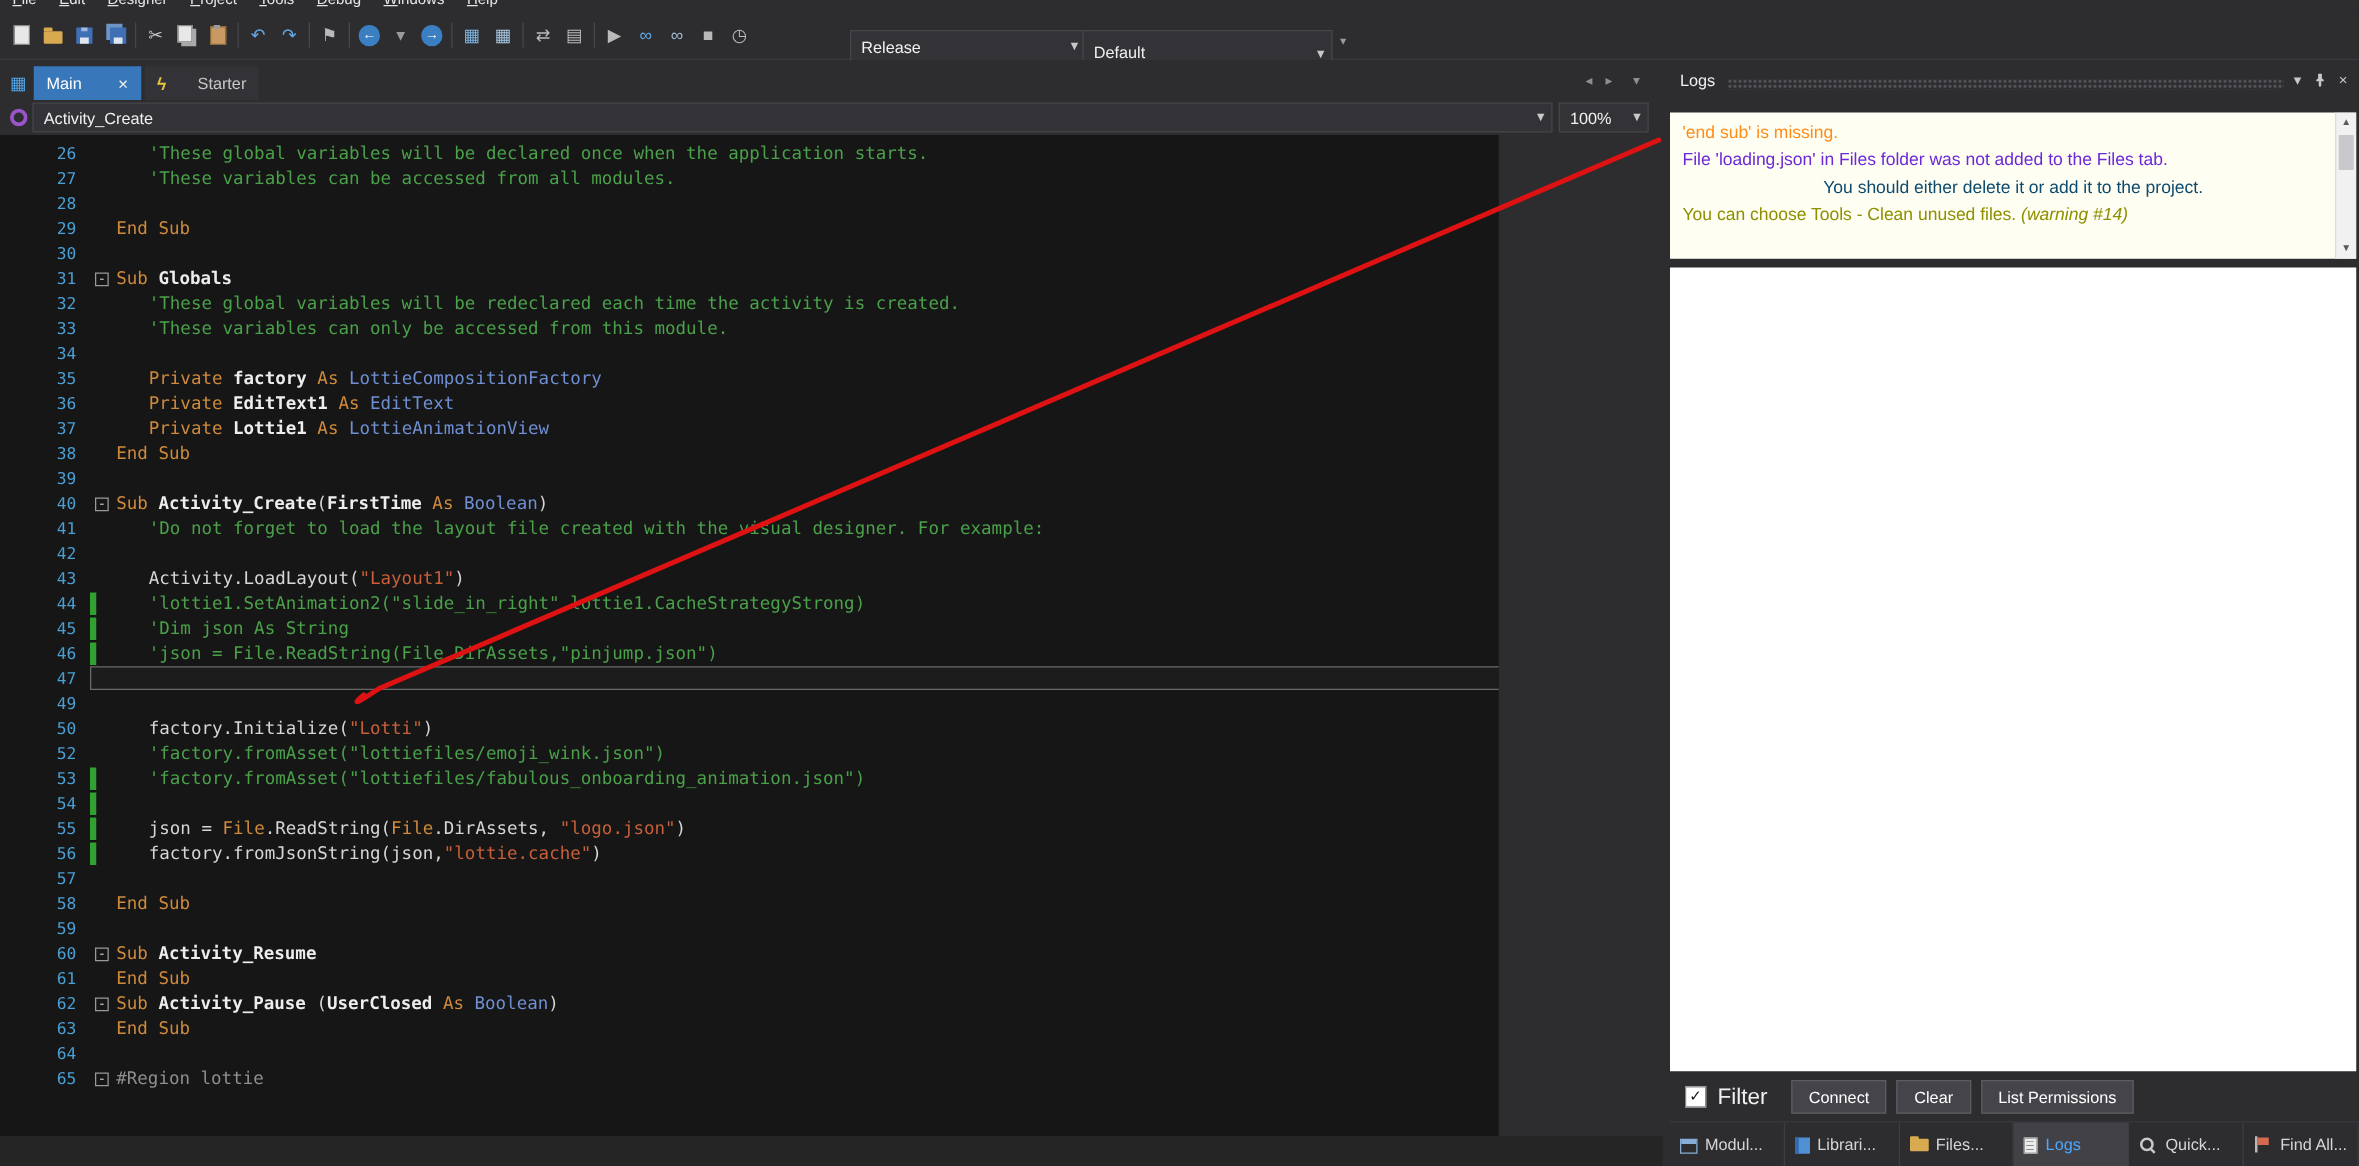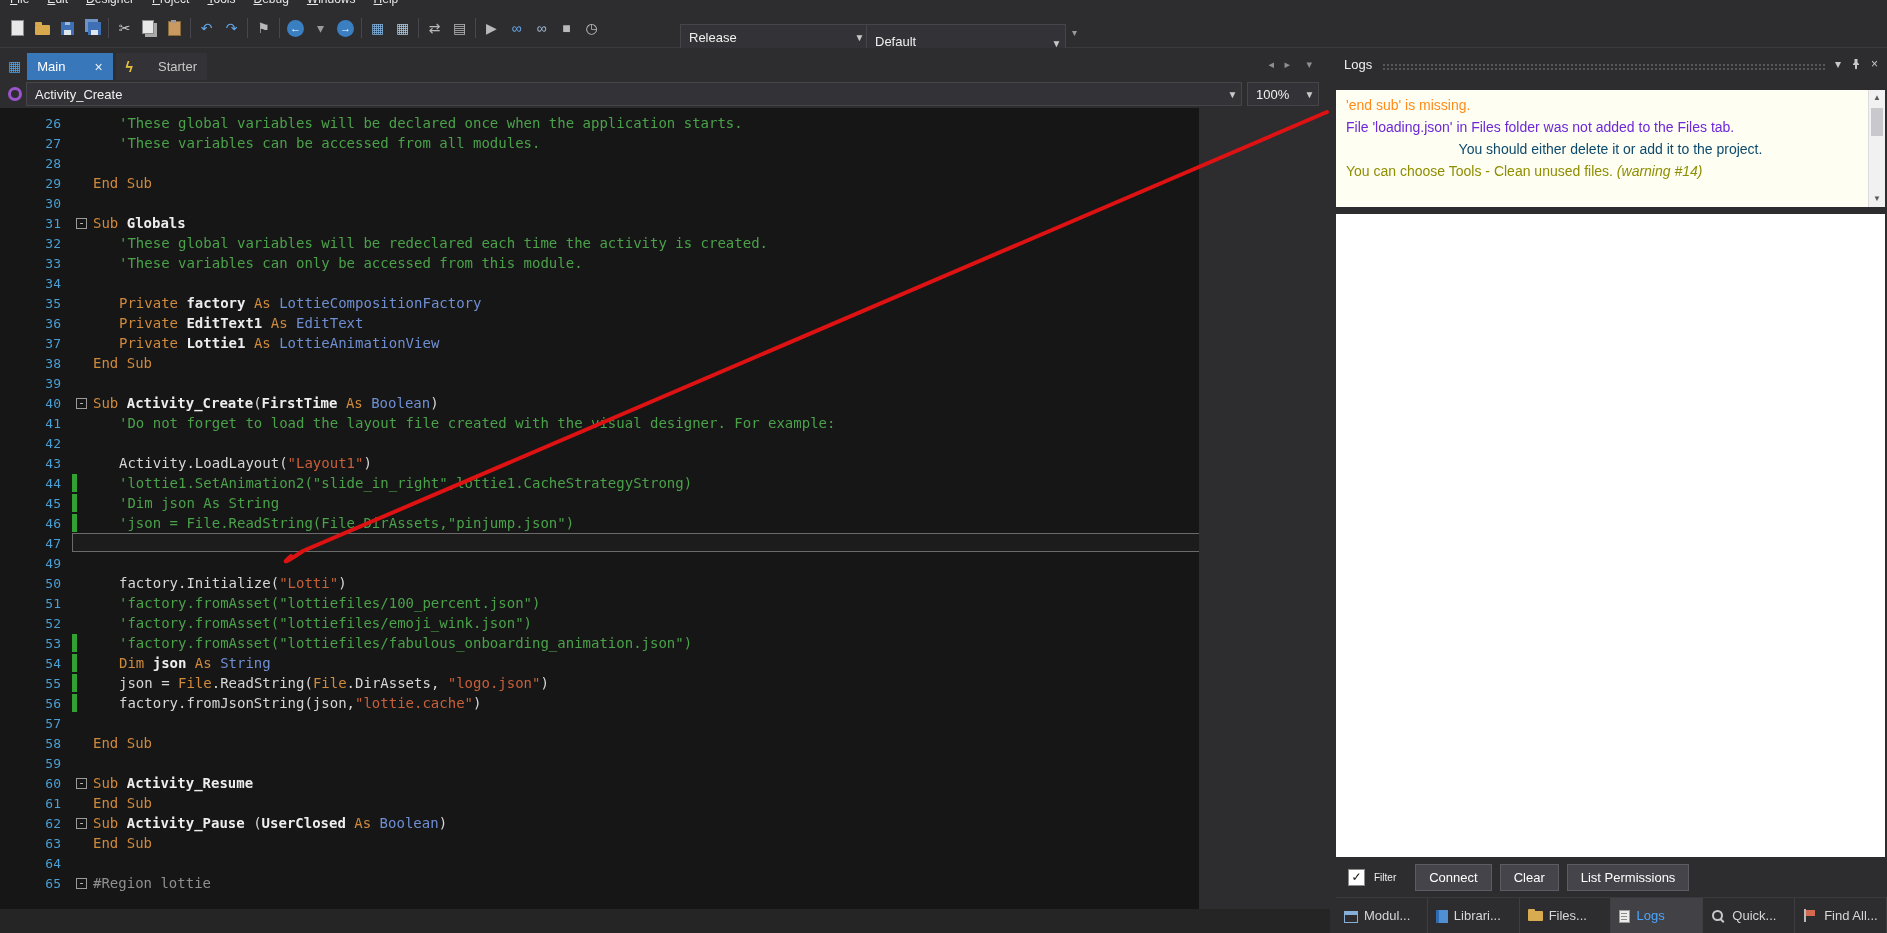--- a/index.html
+++ b/index.html
@@ -85,21 +85,21 @@
   .hicon{flex:none;margin-right:9px;color:#c8c8c8;font-size:12px;line-height:1;display:flex;align-items:center;}
   #error-box{position:absolute;left:1336px;top:90px;width:549px;height:117px;background:#fffef2;overflow:hidden;font-size:14px;}
   #log-messages{padding:4px 10px;line-height:22px;white-space:nowrap;}
   .log-msg i{font-style:italic;}
   #err-scroll{position:absolute;right:0;top:0;width:17px;height:117px;background:#f1f1f1;border-left:1px solid #dcdcdc;box-sizing:border-box;}
   .earr{position:absolute;left:0;width:16px;height:16px;color:#5a5a5a;font-size:8px;text-align:center;line-height:16px;}
   #err-thumb{position:absolute;left:2px;top:18px;width:12px;height:28px;background:#c9c9cd;}
   #log-main{position:absolute;left:1336px;top:214px;width:549px;height:643px;background:#ffffff;}
   #log-controls{position:absolute;left:1336px;top:858px;width:551px;height:38px;display:flex;align-items:center;gap:9px;padding-left:12px;box-sizing:border-box;}
   #filter-check{width:15px;height:15px;background:#ffffff;border:1px solid #8a8a8a;display:flex;align-items:center;justify-content:center;font-size:12px;color:#111;flex:none;}
-  #filter-label{color:#f0f0f0;font-size:10px;margin-right:10px;}
+  #filter-label{color:#f0f0f0;font-size:18px;margin-right:10px;}
   .lbtn{height:27px;padding:0 13px;background:#44444a;border:1px solid #5c5c62;color:#ffffff;font-size:13px;font-family:"Liberation Sans",sans-serif;}
 
   
   #bottom-tabs{position:absolute;left:1336px;top:897px;width:551px;height:36px;display:flex;background:#2d2d30;border-top:1px solid #3a3a3e;box-sizing:border-box;}
   .btab{flex:1;display:flex;align-items:center;padding-left:8px;border-right:1px solid #3e3e42;font-size:13px;color:#d6d6d6;min-width:0;}
   .btab.active{background:#414146;color:#4da6ff;}
   .blabel{white-space:nowrap;overflow:hidden;}
   .bic{display:inline-block;position:relative;flex:none;margin-right:6px;width:15px;height:14px;}
   .bic-modules{width:14px;height:12px;border:1px solid #86aed6;box-sizing:border-box;background:linear-gradient(#86aed6 0 3px,transparent 3px);margin-top:2px;}
   .bic-libraries{width:12px;height:13px;background:#4f8fd2;border-left:3px solid #2f6bb0;box-sizing:border-box;margin-top:1px;}
@@ -254,24 +254,23 @@
         <div class="cl"><span class="ln">40</span><span class="fold"><span class="fbox">-</span></span><span class="code" style="padding-left: 0px;"><span class="sy-k">Sub </span><span class="sy-b">Activity_Create</span><span class="sy-d">(</span><span class="sy-b">FirstTime</span><span class="sy-k"> As </span><span class="sy-t">Boolean</span><span class="sy-d">)</span></span></div>
         <div class="cl"><span class="ln">41</span><span class="fold"></span><span class="code" style="padding-left: 26px;"><span class="sy-c">'Do not forget to load the layout file created with the visual designer. For example:</span></span></div>
         <div class="cl"><span class="ln">42</span><span class="fold"></span><span class="code" style="padding-left: 26px;"></span></div>
         <div class="cl"><span class="ln">43</span><span class="fold"></span><span class="code" style="padding-left: 26px;"><span class="sy-d">Activity.LoadLayout(</span><span class="sy-s">"Layout1"</span><span class="sy-d">)</span></span></div>
         <div class="cl"><span class="ln">44</span><span class="chg"></span><span class="fold"></span><span class="code" style="padding-left: 26px;"><span class="sy-c">'lottie1.SetAnimation2("slide_in_right",lottie1.CacheStrategyStrong)</span></span></div>
         <div class="cl"><span class="ln">45</span><span class="chg"></span><span class="fold"></span><span class="code" style="padding-left: 26px;"><span class="sy-c">'Dim json As String</span></span></div>
         <div class="cl"><span class="ln">46</span><span class="chg"></span><span class="fold"></span><span class="code" style="padding-left: 26px;"><span class="sy-c">'json = File.ReadString(File.DirAssets,"pinjump.json")</span></span></div>
         <div class="cl cur"><span class="ln">47</span><span class="fold"></span><span class="code" style="padding-left: 26px;"></span></div>
         <div class="cl"><span class="ln">49</span><span class="fold"></span><span class="code" style="padding-left: 26px;"></span></div>
         <div class="cl"><span class="ln">50</span><span class="fold"></span><span class="code" style="padding-left: 26px;"><span class="sy-d">factory.Initialize(</span><span class="sy-s">"Lotti"</span><span class="sy-d">)</span></span></div>
-        <div class="cl"><span class="ln">51</span><span class="fold"></span><span class="code" style="padding-left: 26px;"><span class="sy-c">'factory.fromAsset("lottiefiles/100_percent.json")</span></span></div>
         <div class="cl"><span class="ln">52</span><span class="fold"></span><span class="code" style="padding-left: 26px;"><span class="sy-c">'factory.fromAsset("lottiefiles/emoji_wink.json")</span></span></div>
         <div class="cl"><span class="ln">53</span><span class="chg"></span><span class="fold"></span><span class="code" style="padding-left: 26px;"><span class="sy-c">'factory.fromAsset("lottiefiles/fabulous_onboarding_animation.json")</span></span></div>
-        <div class="cl"><span class="ln">54</span><span class="chg"></span><span class="fold"></span><span class="code" style="padding-left: 26px;"><span class="sy-k">Dim </span><span class="sy-b">json</span><span class="sy-k"> As </span><span class="sy-t">String</span></span></div>
+        <div class="cl"><span class="ln">54</span><span class="chg"></span><span class="fold"></span></div>
         <div class="cl"><span class="ln">55</span><span class="chg"></span><span class="fold"></span><span class="code" style="padding-left: 26px;"><span class="sy-d">json = </span><span class="sy-k">File</span><span class="sy-d">.ReadString(</span><span class="sy-k">File</span><span class="sy-d">.DirAssets, </span><span class="sy-s">"logo.json"</span><span class="sy-d">)</span></span></div>
         <div class="cl"><span class="ln">56</span><span class="chg"></span><span class="fold"></span><span class="code" style="padding-left: 26px;"><span class="sy-d">factory.fromJsonString(json,</span><span class="sy-s">"lottie.cache"</span><span class="sy-d">)</span></span></div>
         <div class="cl"><span class="ln">57</span><span class="fold"></span><span class="code" style="padding-left: 26px;"></span></div>
         <div class="cl"><span class="ln">58</span><span class="fold"></span><span class="code" style="padding-left: 0px;"><span class="sy-k">End Sub</span></span></div>
         <div class="cl"><span class="ln">59</span><span class="fold"></span><span class="code" style="padding-left: 0px;"></span></div>
         <div class="cl"><span class="ln">60</span><span class="fold"><span class="fbox">-</span></span><span class="code" style="padding-left: 0px;"><span class="sy-k">Sub </span><span class="sy-b">Activity_Resume</span></span></div>
         <div class="cl"><span class="ln">61</span><span class="fold"></span><span class="code" style="padding-left: 0px;"><span class="sy-k">End Sub</span></span></div>
         <div class="cl"><span class="ln">62</span><span class="fold"><span class="fbox">-</span></span><span class="code" style="padding-left: 0px;"><span class="sy-k">Sub </span><span class="sy-b">Activity_Pause</span><span class="sy-d"> (</span><span class="sy-b">UserClosed</span><span class="sy-k"> As </span><span class="sy-t">Boolean</span><span class="sy-d">)</span></span></div>
         <div class="cl"><span class="ln">63</span><span class="fold"></span><span class="code" style="padding-left: 0px;"><span class="sy-k">End Sub</span></span></div>
         <div class="cl"><span class="ln">64</span><span class="fold"></span><span class="code" style="padding-left: 0px;"></span></div>

